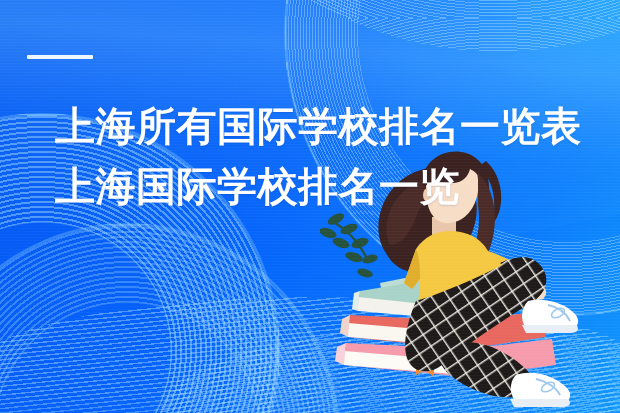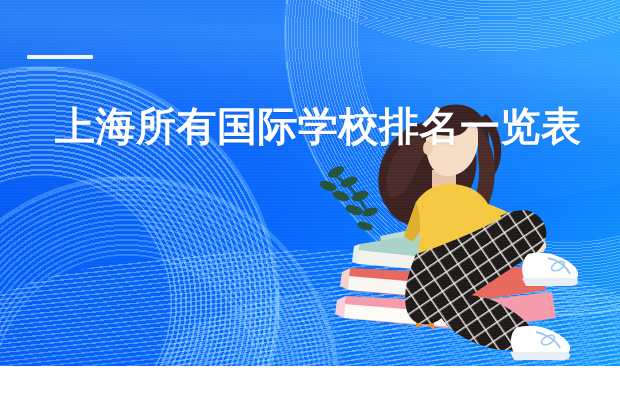--- a/index.html
+++ b/index.html
@@ -3,21 +3,21 @@
 <meta charset="utf-8">
 <style>
   html, body {
     margin: 0;
     padding: 0;
     background: #ffffff;
   }
   #banner {
     position: relative;
     width: 620px;
-    height: 366px;
+    height: 413px;
     overflow: hidden;
     font-family: "DejaVu Sans", "Liberation Sans", sans-serif;
     background: #0562fb;
   }
 
   
   .bg-base {
     position: absolute;
     inset: 0;
     background:
@@ -285,15 +285,16 @@
       </g>
     </svg>
   </div>
 
   <div class="hatch"></div>
 
   <div class="accent-bar"></div>
 
   <div class="title-block">
     <div class="title-line">上海所有国际学校排名一览表</div>
+    <div class="title-line">上海国际学校排名一览</div>
   </div>
 
 </div>
 
 </body></html>

